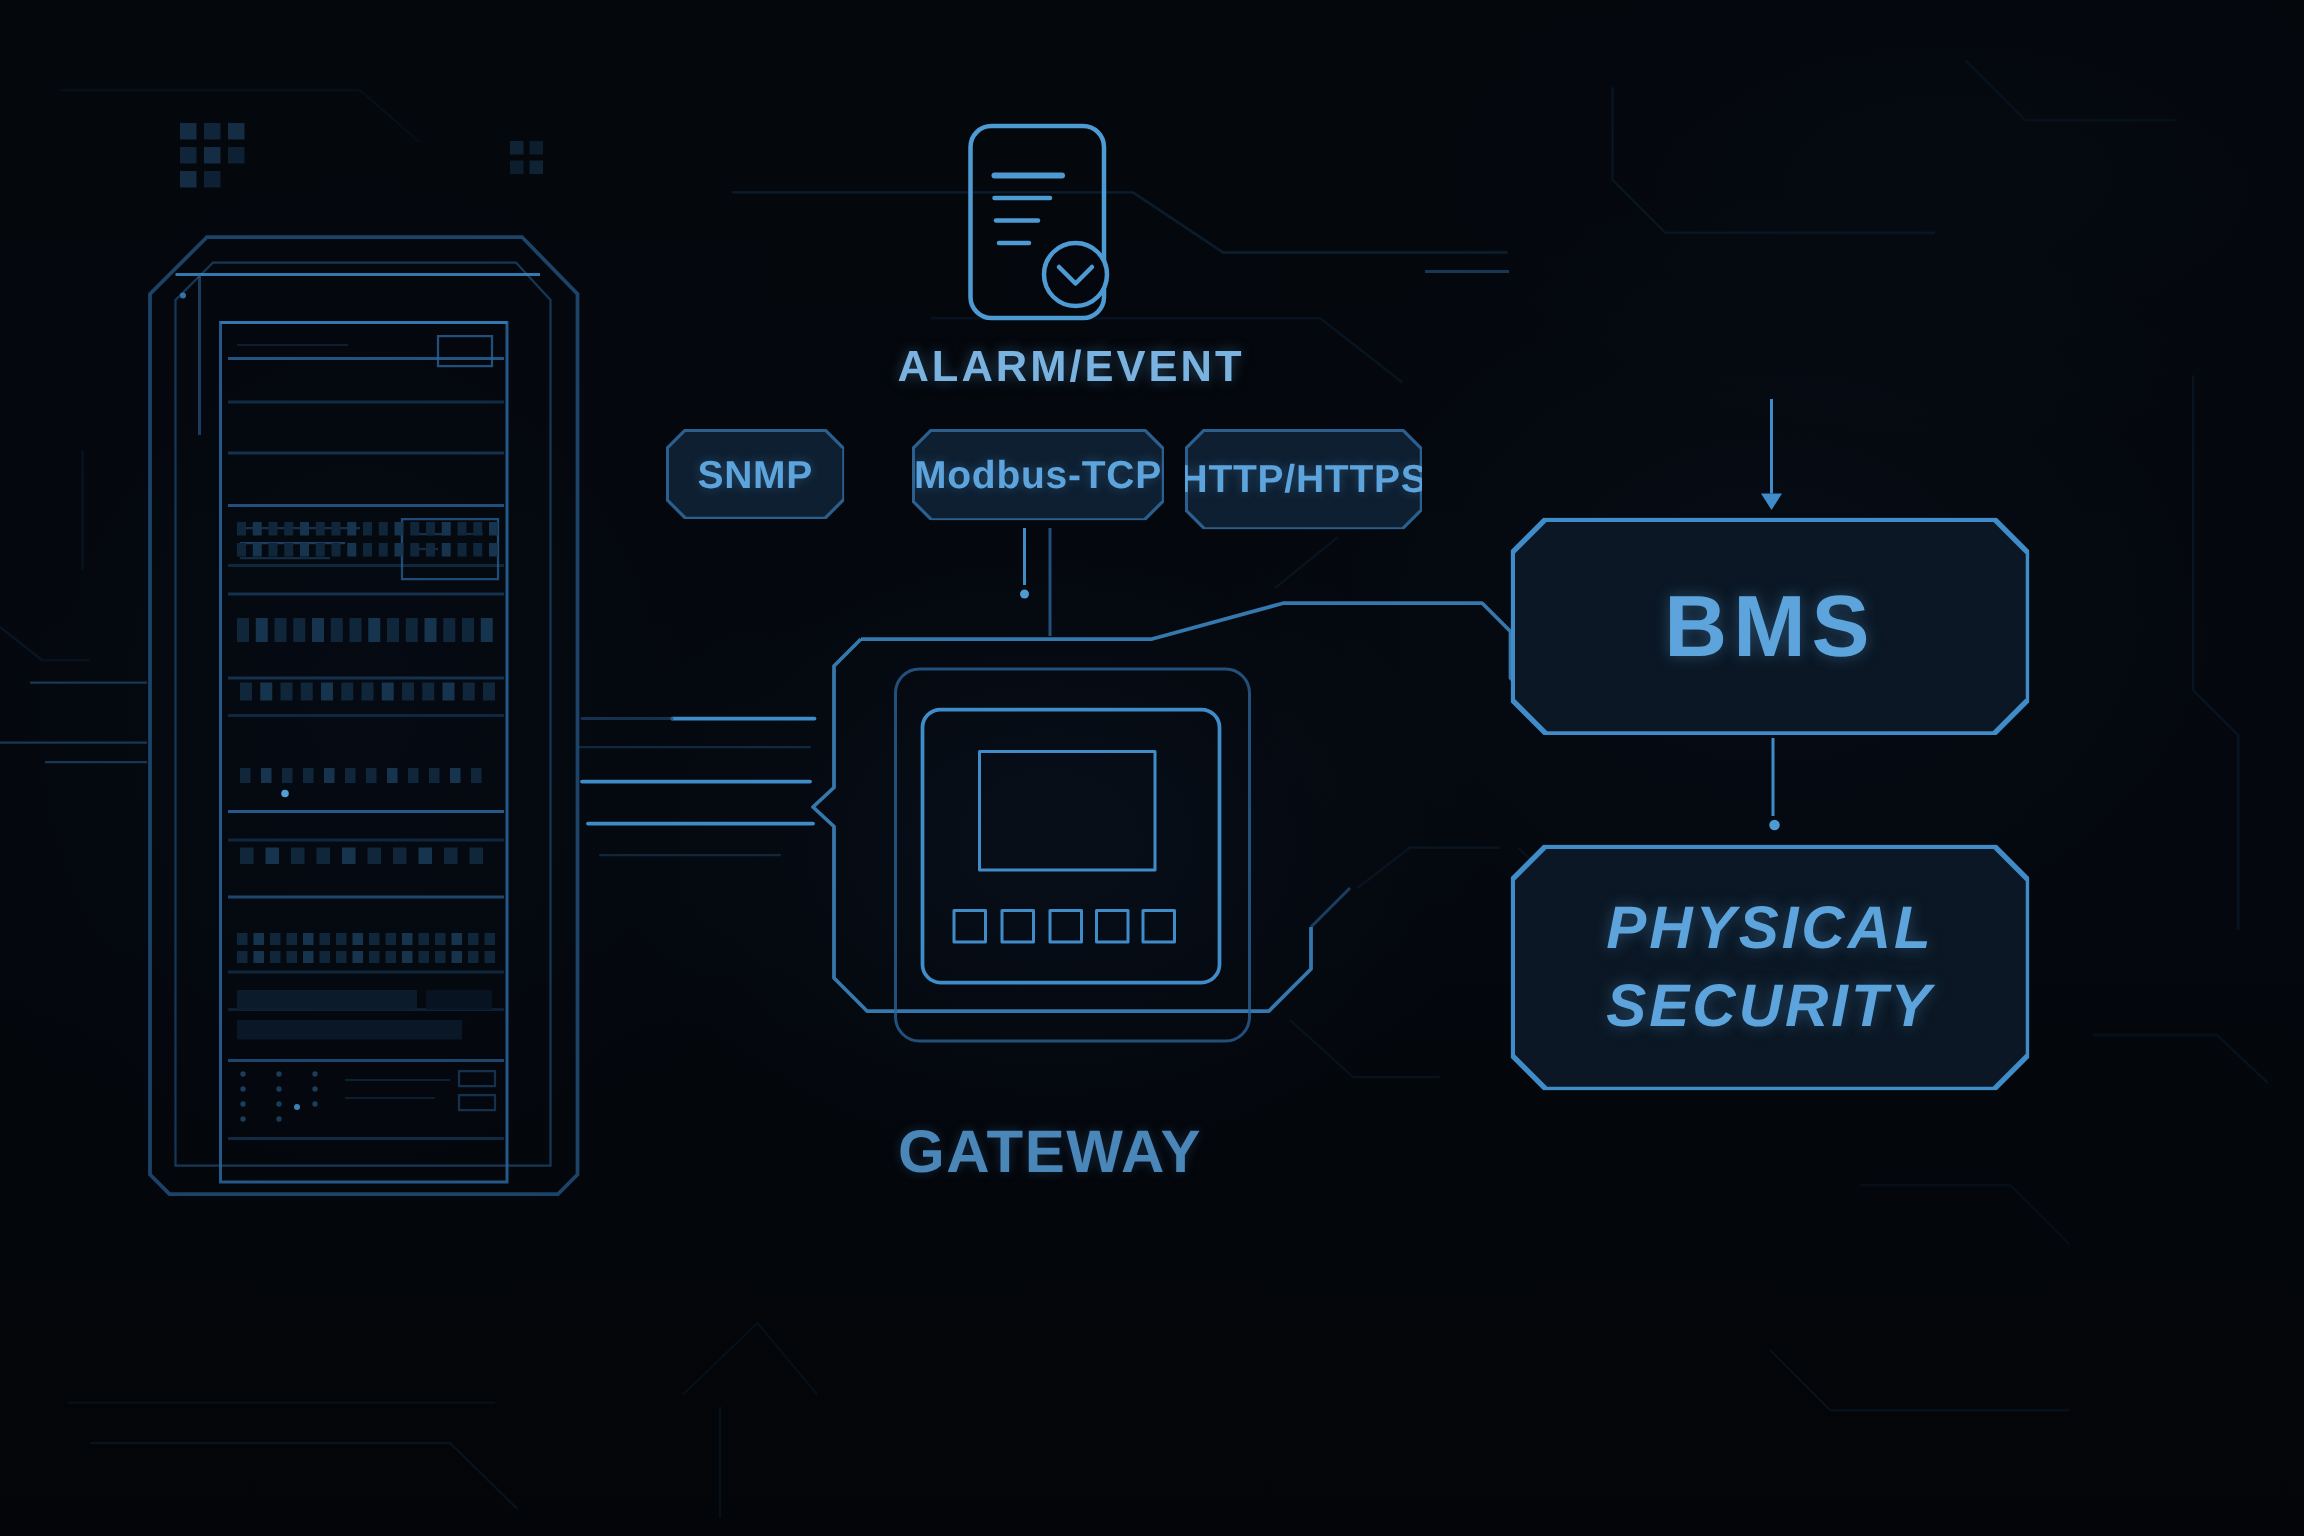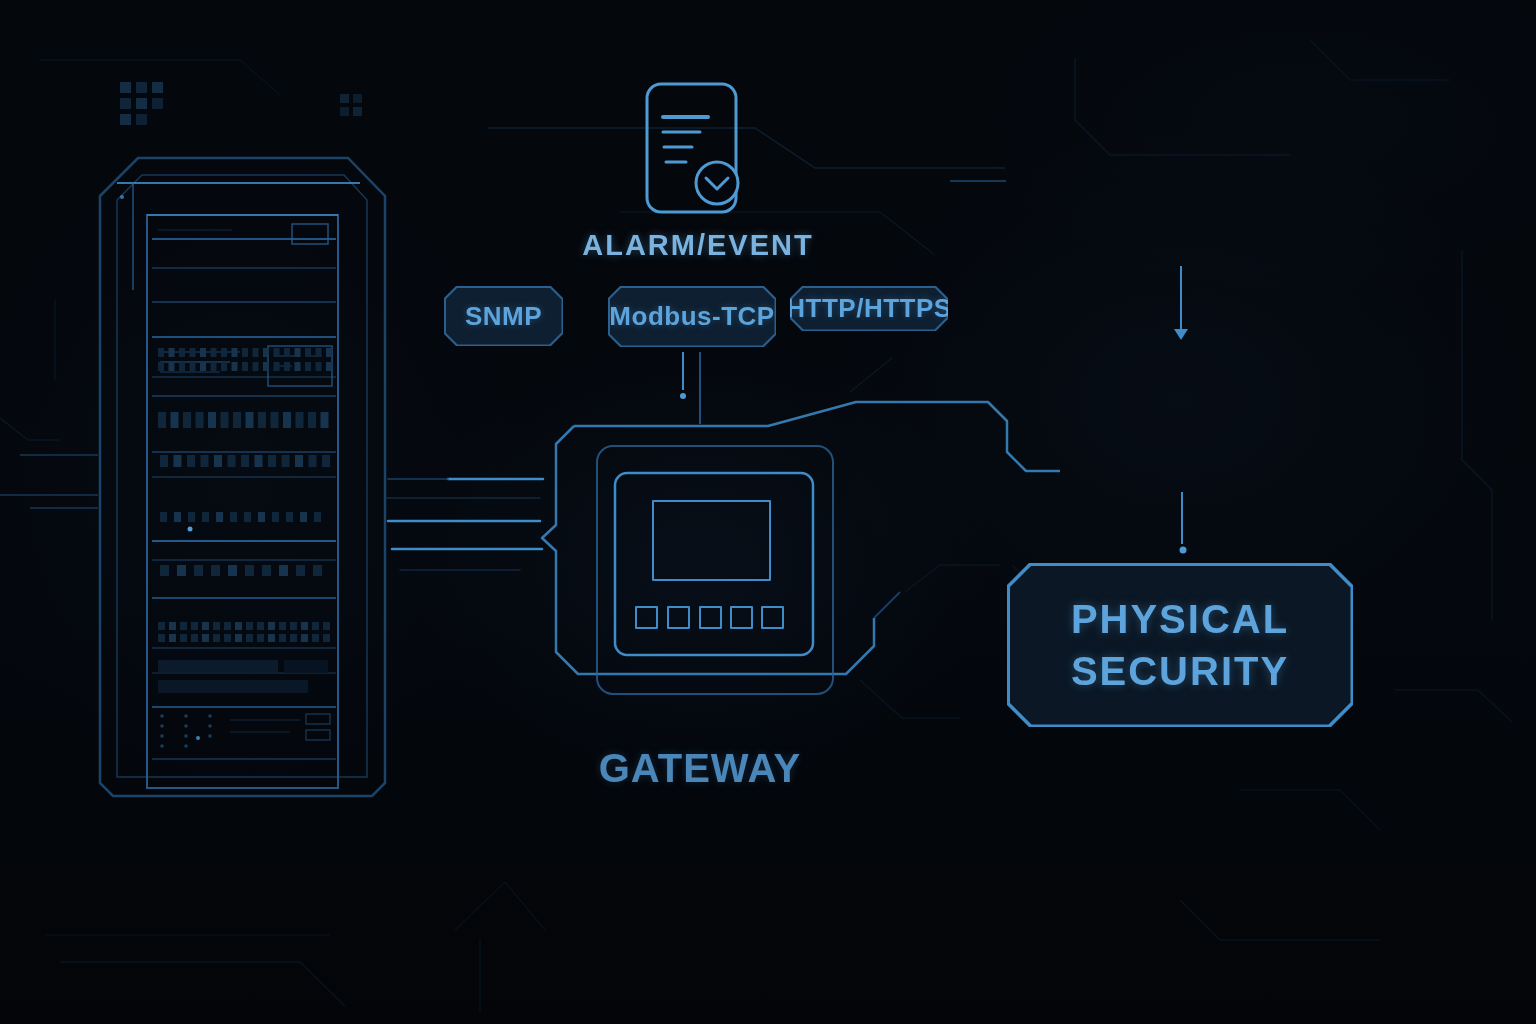--- a/index.html
+++ b/index.html
@@ -36,33 +36,33 @@
   .sysbox{--bev:22px;--bw:2.5px;background:var(--accent,#3f8cc9);
     filter:drop-shadow(0 0 7px rgba(60,140,210,.30));}
   .sysbox .octa-in{background:var(--box-fill,#0b1724);}
   .sysbox .lbl{
     position:absolute;inset:0;display:flex;align-items:center;justify-content:center;
     color:var(--text-mid,#5da4dc);font-weight:bold;text-align:center;
     letter-spacing:4px;font-size:58px;
     text-shadow:0 0 10px rgba(90,170,230,.35);
   }
   .sysbox .lbl.two-line{font-size:40px;line-height:1.30;letter-spacing:2px;
-    padding:0 13px;}
+    padding:0 13px;font-style:italic;}
   .badge{--bev:12px;--bw:1.5px;background:var(--badge-border,#2b5f8e);}
   .badge .octa-in{background:rgba(9,20,33,.85);}
   .badge .lbl{
     position:absolute;inset:0;display:flex;align-items:center;justify-content:center;
     color:var(--text-mid,#5da4dc);font-weight:bold;font-size:26px;letter-spacing:.5px;
     text-shadow:0 0 7px rgba(90,170,230,.30);
   }
   .caption{
     position:absolute;color:var(--text-muted,#4a86b8);font-weight:bold;
     letter-spacing:1px;text-shadow:0 0 8px rgba(70,140,200,.25);
   }
-  .alarm-label{left:540px;top:229px;width:316px;text-align:center;font-size:29px;
+  .alarm-label{left:556px;top:229px;width:316px;text-align:center;font-size:29px;
     letter-spacing:2px;color:var(--text-bright,#7ab3e0);
     text-shadow:0 0 9px rgba(110,180,235,.35);}
   .rack-label{left:42px;top:856px;width:460px;font-size:40px;}
   .gateway-label{left:520px;top:742px;width:360px;text-align:center;font-size:40px;
     line-height:1.32;}
   .gateway-label span{display:block;}
 </style>
 </head>
 <body>
 
@@ -365,25 +365,29 @@
   <div class="caption alarm-label">ALARM/EVENT</div>
 
   <div class="octa badge" style="left:444px;top:286px;width:119px;height:60px;">
     <div class="octa-in"></div>
     <div class="lbl">SNMP</div>
   </div>
   <div class="octa badge" style="left:608px;top:286px;width:168px;height:61px;">
     <div class="octa-in"></div>
     <div class="lbl">Modbus-TCP</div>
   </div>
-  <div class="octa badge" style="left:790px;top:286px;width:158px;height:45px;">
+  <div class="octa badge" style="left:790px;top:286px;width:158px;height:67px;">
     <div class="octa-in"></div>
     <div class="lbl">HTTP/HTTPS</div>
   </div>
 
+  <div class="octa sysbox" style="left:1007px;top:345px;width:346px;height:145px;">
+    <div class="octa-in"></div>
+    <div class="lbl">BMS</div>
+  </div>
   <div class="octa sysbox" style="left:1007px;top:563px;width:346px;height:164px;">
     <div class="octa-in"></div>
     <div class="lbl two-line">PHYSICAL SECURITY</div>
   </div>
 
 
   <div class="caption gateway-label">
     <span>GATEWAY</span>
   </div>
 

